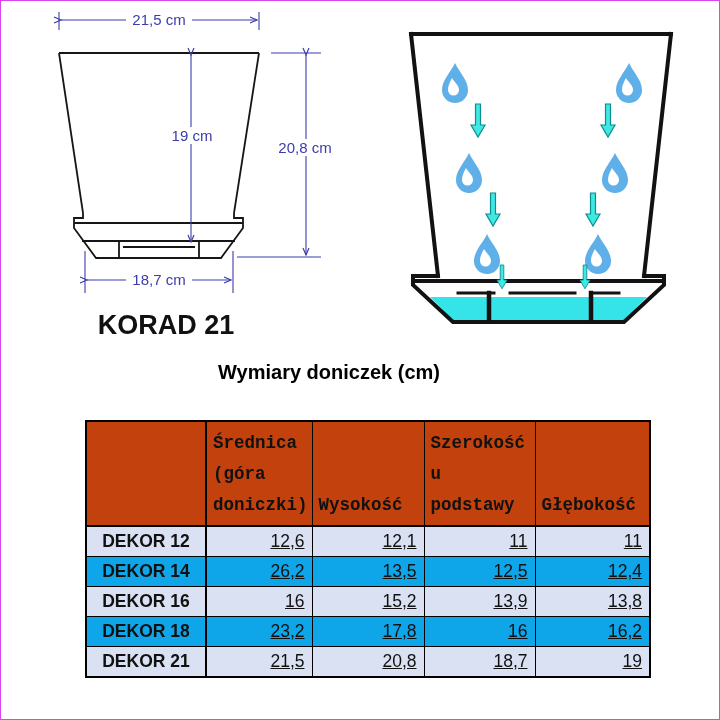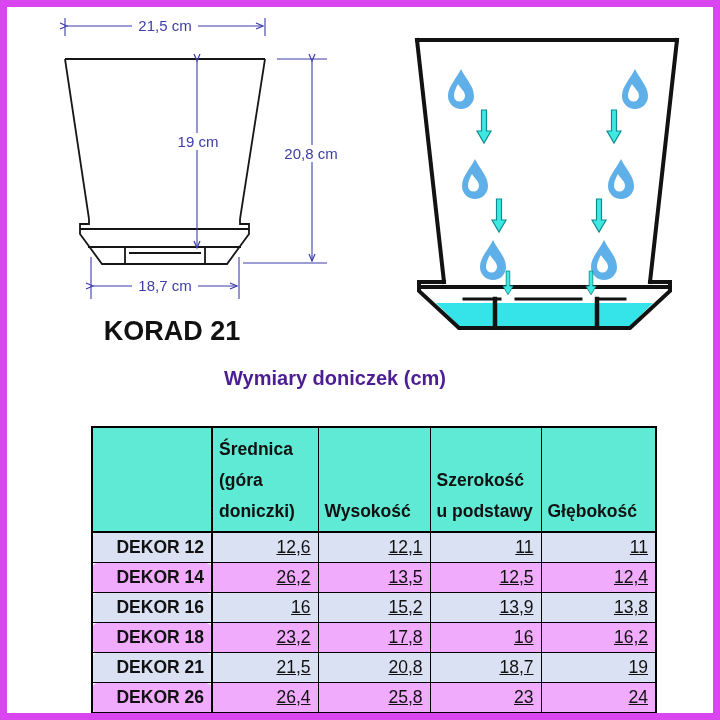--- a/index.html
+++ b/index.html
@@ -1,41 +1,41 @@
 <!DOCTYPE html>
 <html><head>
 <meta charset="utf-8">
 <style>
   html,body{margin:0;padding:0;background:#fff;}
   #page{position:relative;width:720px;height:720px;background:#fff;overflow:hidden;
-        font-family:"Liberation Sans",sans-serif;border:7px solid #d946ef;box-sizing:border-box;}
+        font-family:"Liberation Sans",sans-serif;border:1px solid #d946ef;box-sizing:border-box;}
   
   .diag{position:absolute;}
   #left-diagram{left:40px;top:0;}
   #right-diagram{left:395px;top:20px;}
   .dim-text{font-family:"Liberation Sans",sans-serif;font-size:15px;fill:#3c3cab;}
   .korad{font-family:"Liberation Sans",sans-serif;font-size:27px;font-weight:bold;fill:#111;}
   
   #table-title{position:absolute;left:0;top:360px;width:656px;text-align:center;
-               font-size:20px;font-weight:bold;color:#4c1d95;}
+               font-size:20px;font-weight:bold;color:#000000;}
   
   #dim-table{position:absolute;left:84px;top:419px;width:564px;border-collapse:collapse;
              table-layout:fixed;font-size:17.5px;color:#111;}
   #dim-table,#dim-table td,#dim-table th{border:1.2px solid #000;}
   #dim-table{border:2.5px solid #000;}
   #dim-table thead th{border-bottom:2.5px solid #000;height:97px;vertical-align:bottom;
-                      font-weight:bold;line-height:31px;padding:2px 6px 4px 6px;background:#5eead4;}
+                      font-weight:bold;line-height:31px;padding:2px 6px 4px 6px;background:#c2410c;font-family:Liberation Mono, monospace;}
   #dim-table thead th.h-left{text-align:left;}
   #dim-table thead th.h-center{text-align:left;}
   #dim-table td{height:29px;padding:0 7px;}
-  #dim-table td.lbl{font-weight:bold;text-align:right;border-right:2.5px solid #000;border-radius:6px;}
+  #dim-table td.lbl{font-weight:bold;text-align:center;border-right:2.5px solid #000;}
   #dim-table th.corner{border-right:2.5px solid #000;}
   #dim-table td.num{text-align:right;text-decoration:underline;}
   #dim-table tr.shaded td{background:#d9e1f2;}
-  #dim-table tr:not(.shaded) td{background:#f0abfc;}
+  #dim-table tr:not(.shaded) td{background:#0ea5e9;}
 </style>
 </head>
 <body>
 
 <div id="page">
 
   <svg id="left-diagram" class="diag" width="300" height="350" viewBox="0 0 300 350">
     <defs>
       <marker id="arrN" markerWidth="10" markerHeight="10" refX="8" refY="4" orient="auto" markerUnits="userSpaceOnUse">
         <path d="M1,1 L8,4 L1,7" fill="none" stroke="#3c3cab" stroke-width="1.2"></path>
@@ -194,23 +194,16 @@
           <td class="num">16</td>
           <td class="num">16,2</td>
         </tr>
         <tr class="shaded">
           <td class="lbl">DEKOR 21</td>
           <td class="num">21,5</td>
           <td class="num">20,8</td>
           <td class="num">18,7</td>
           <td class="num">19</td>
         </tr>
-        <tr>
-          <td class="lbl">DEKOR 26</td>
-          <td class="num">26,4</td>
-          <td class="num">25,8</td>
-          <td class="num">23</td>
-          <td class="num">24</td>
-        </tr>
       </tbody>
   </table>
 
 </div>
 
 </body></html>

